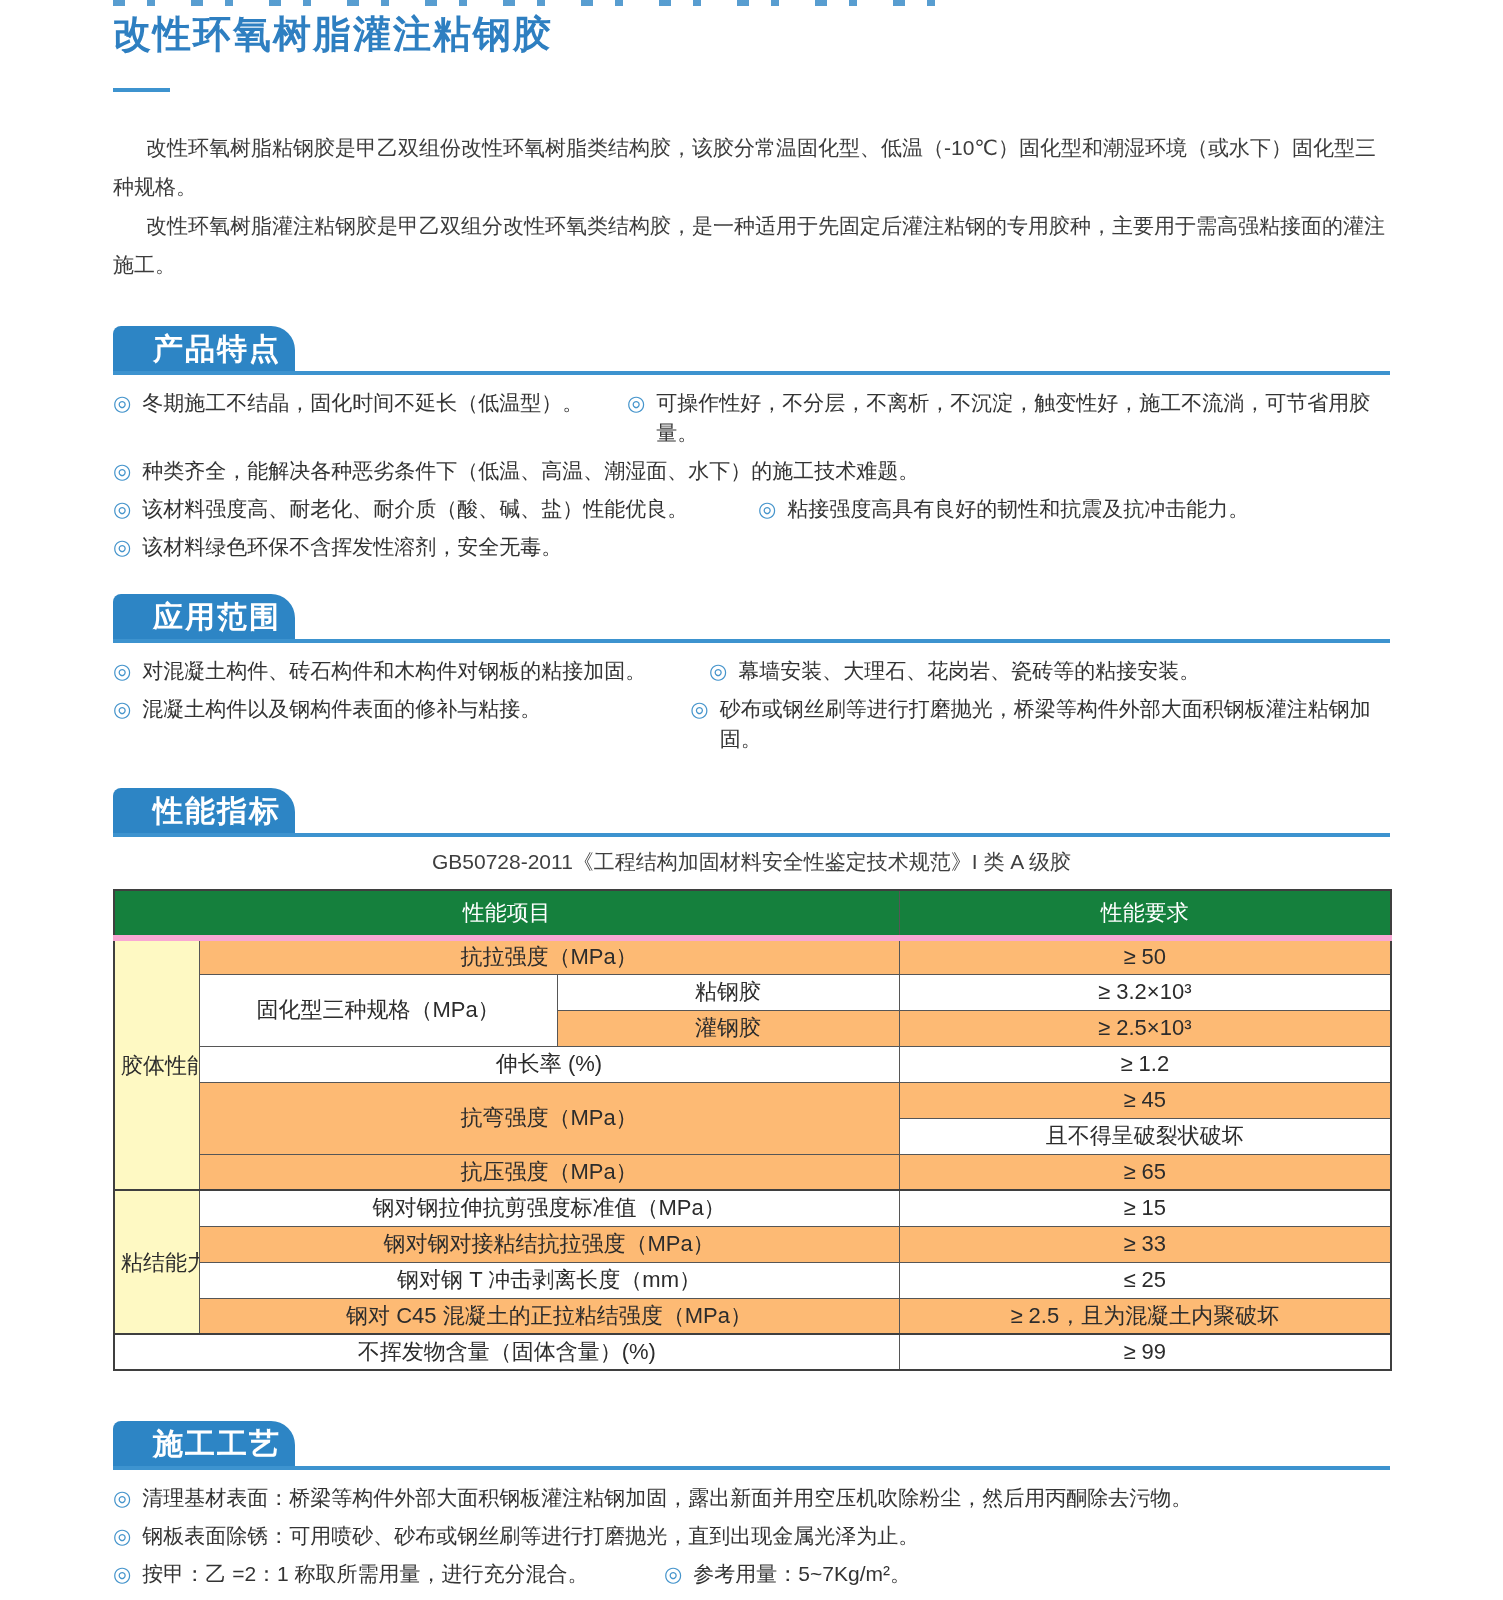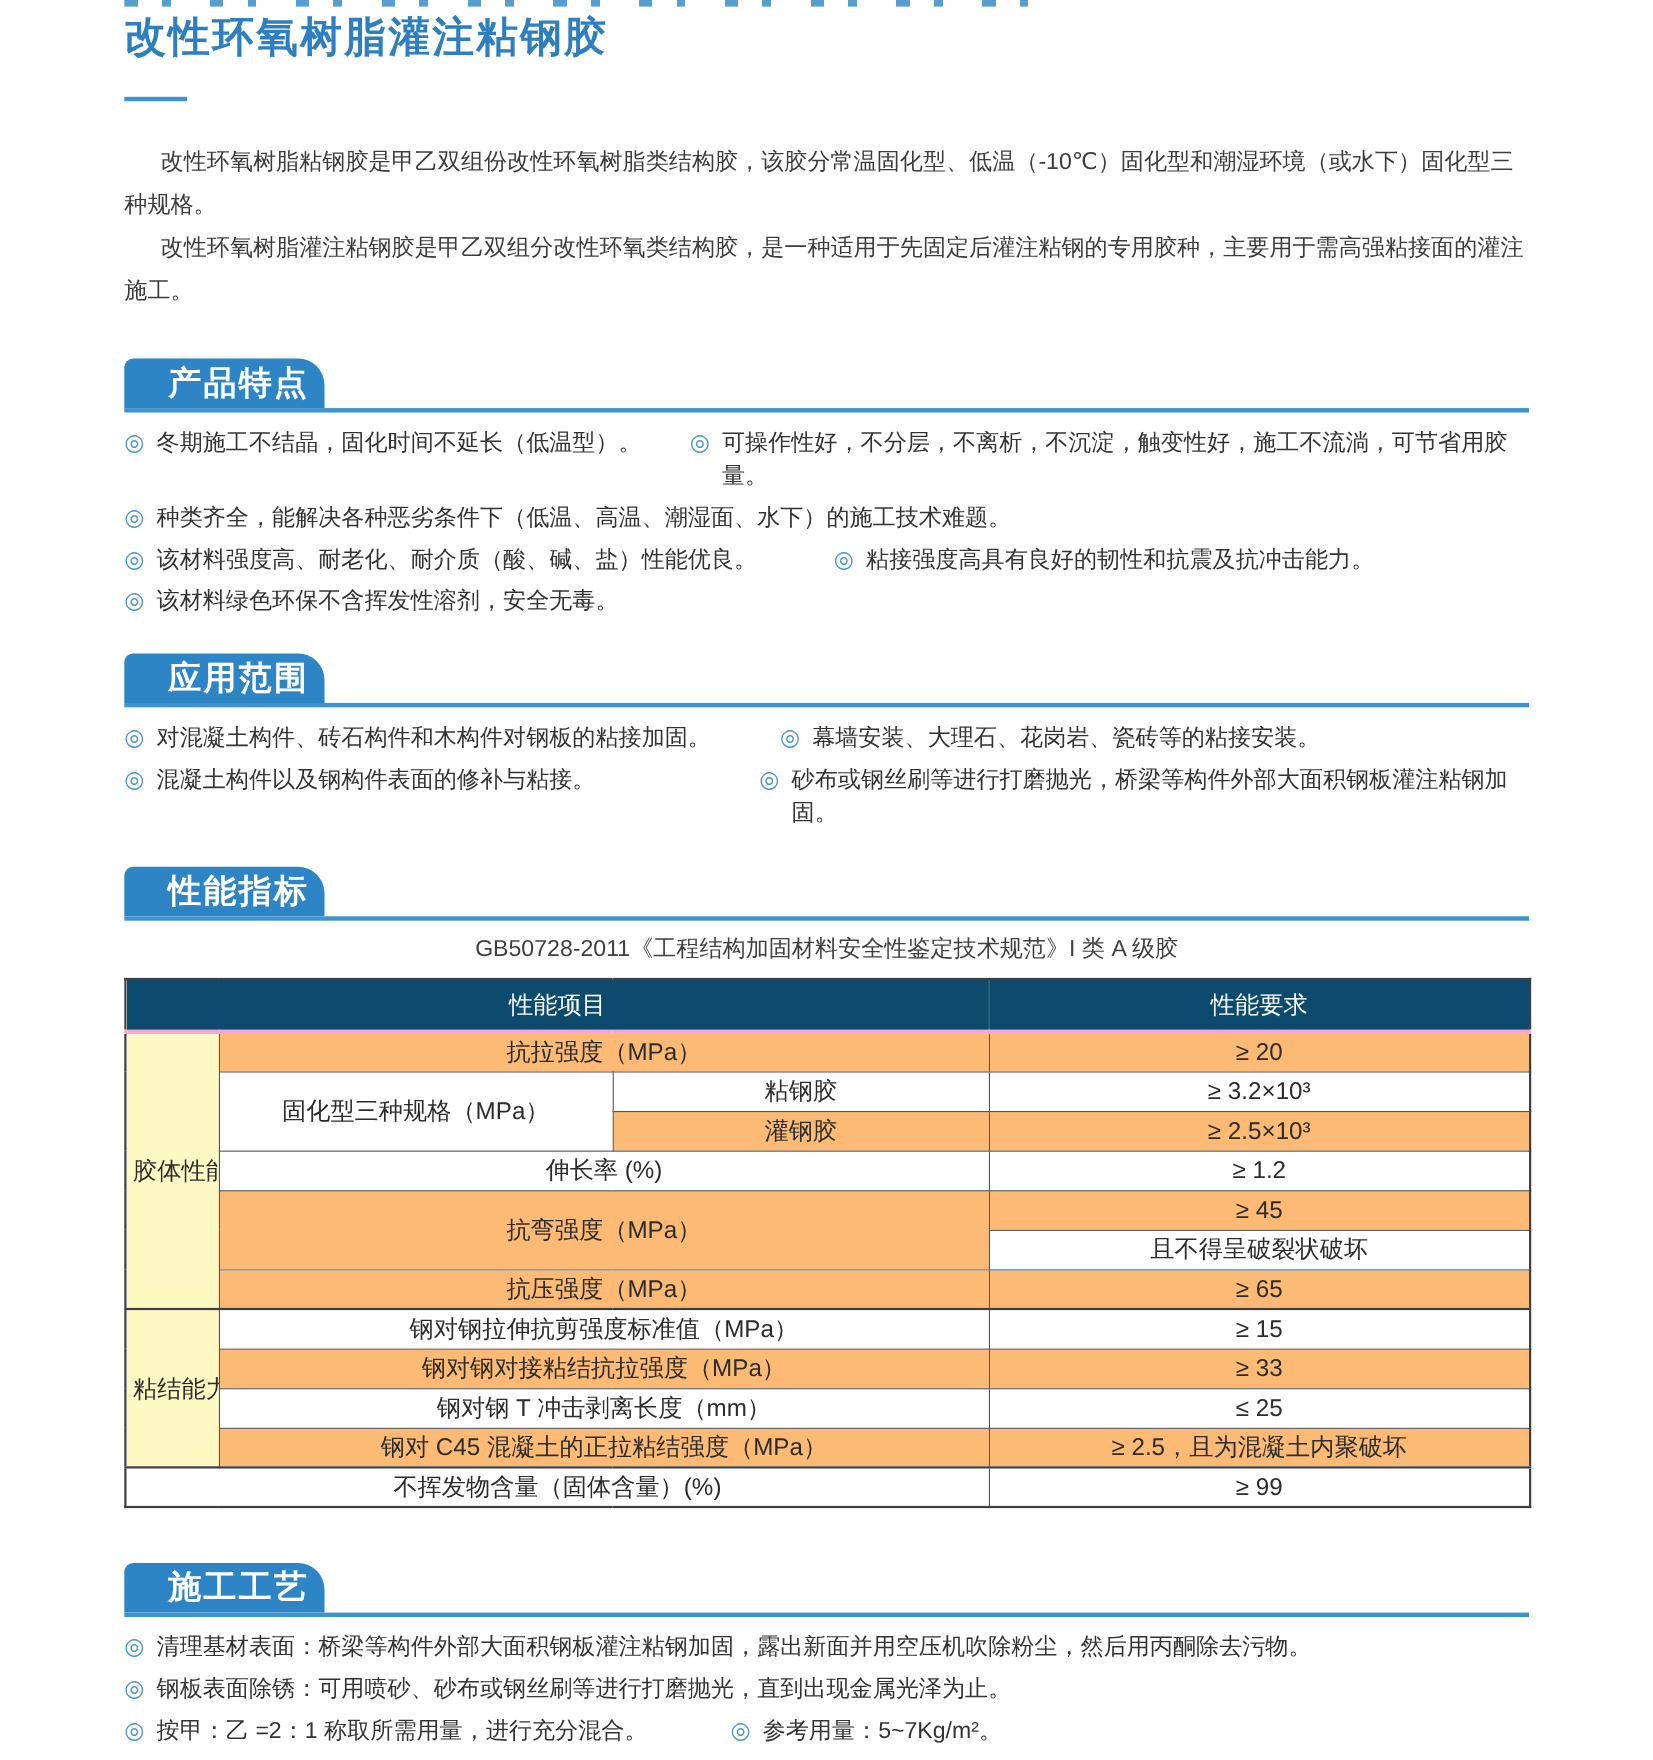--- a/index.html
+++ b/index.html
@@ -71,22 +71,22 @@
   table.perf th, table.perf td {
     border:1px solid #565656;
     text-align:center;
     height:36px;
     padding:0 6px;
     font-weight:normal;
     overflow:hidden;
     white-space:nowrap;
   }
   table.perf thead th {
-    background:#0c4a6e; color:#ffffff;
-    height:48px; border-bottom:4px solid #f9a8d4;
+    background:#15803d; color:#ffffff;
+    height:48px; border-bottom:6px solid #f9a8d4;
   }
   td.gray { background:#fdba74; }
   td.grp { background:#fef9c3; padding:0 14px; white-space:normal; line-height:33px; }
   tr.sep td { border-top:2px solid #3f3f3f; }
 </style>
 </head>
 <body>
 
 <div class="page">
 
@@ -188,21 +188,21 @@
     <thead>
       <tr>
         <th colspan="3">性能项目</th>
         <th>性能要求</th>
       </tr>
     </thead>
     <tbody>
       <tr>
         <td class="grp" rowspan="7">胶体性能</td>
         <td class="gray" colspan="2">抗拉强度（MPa）</td>
-        <td class="gray">≥ 20</td>
+        <td class="gray">≥ 50</td>
       </tr>
       <tr>
         <td rowspan="2">固化型三种规格（MPa）</td>
         <td>粘钢胶</td>
         <td>≥ 3.2×10³</td>
       </tr>
       <tr>
         <td class="gray">灌钢胶</td>
         <td class="gray">≥ 2.5×10³</td>
       </tr>

